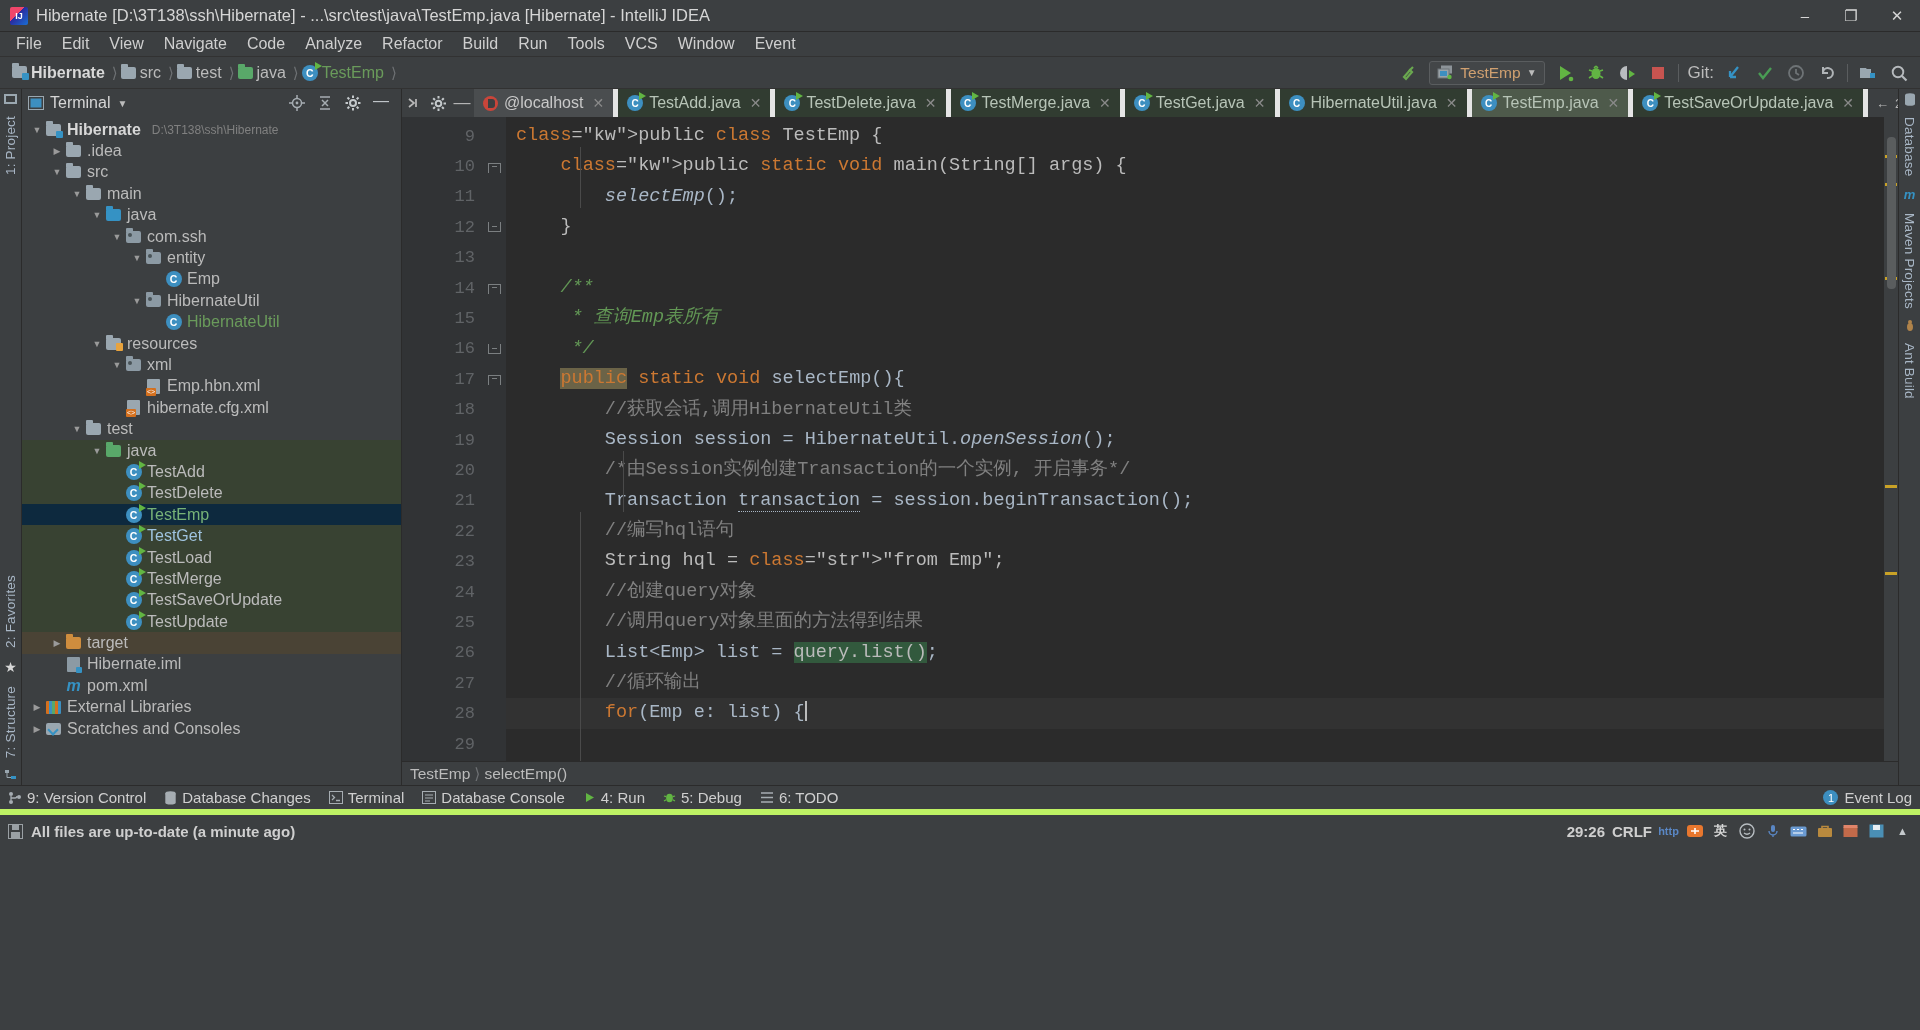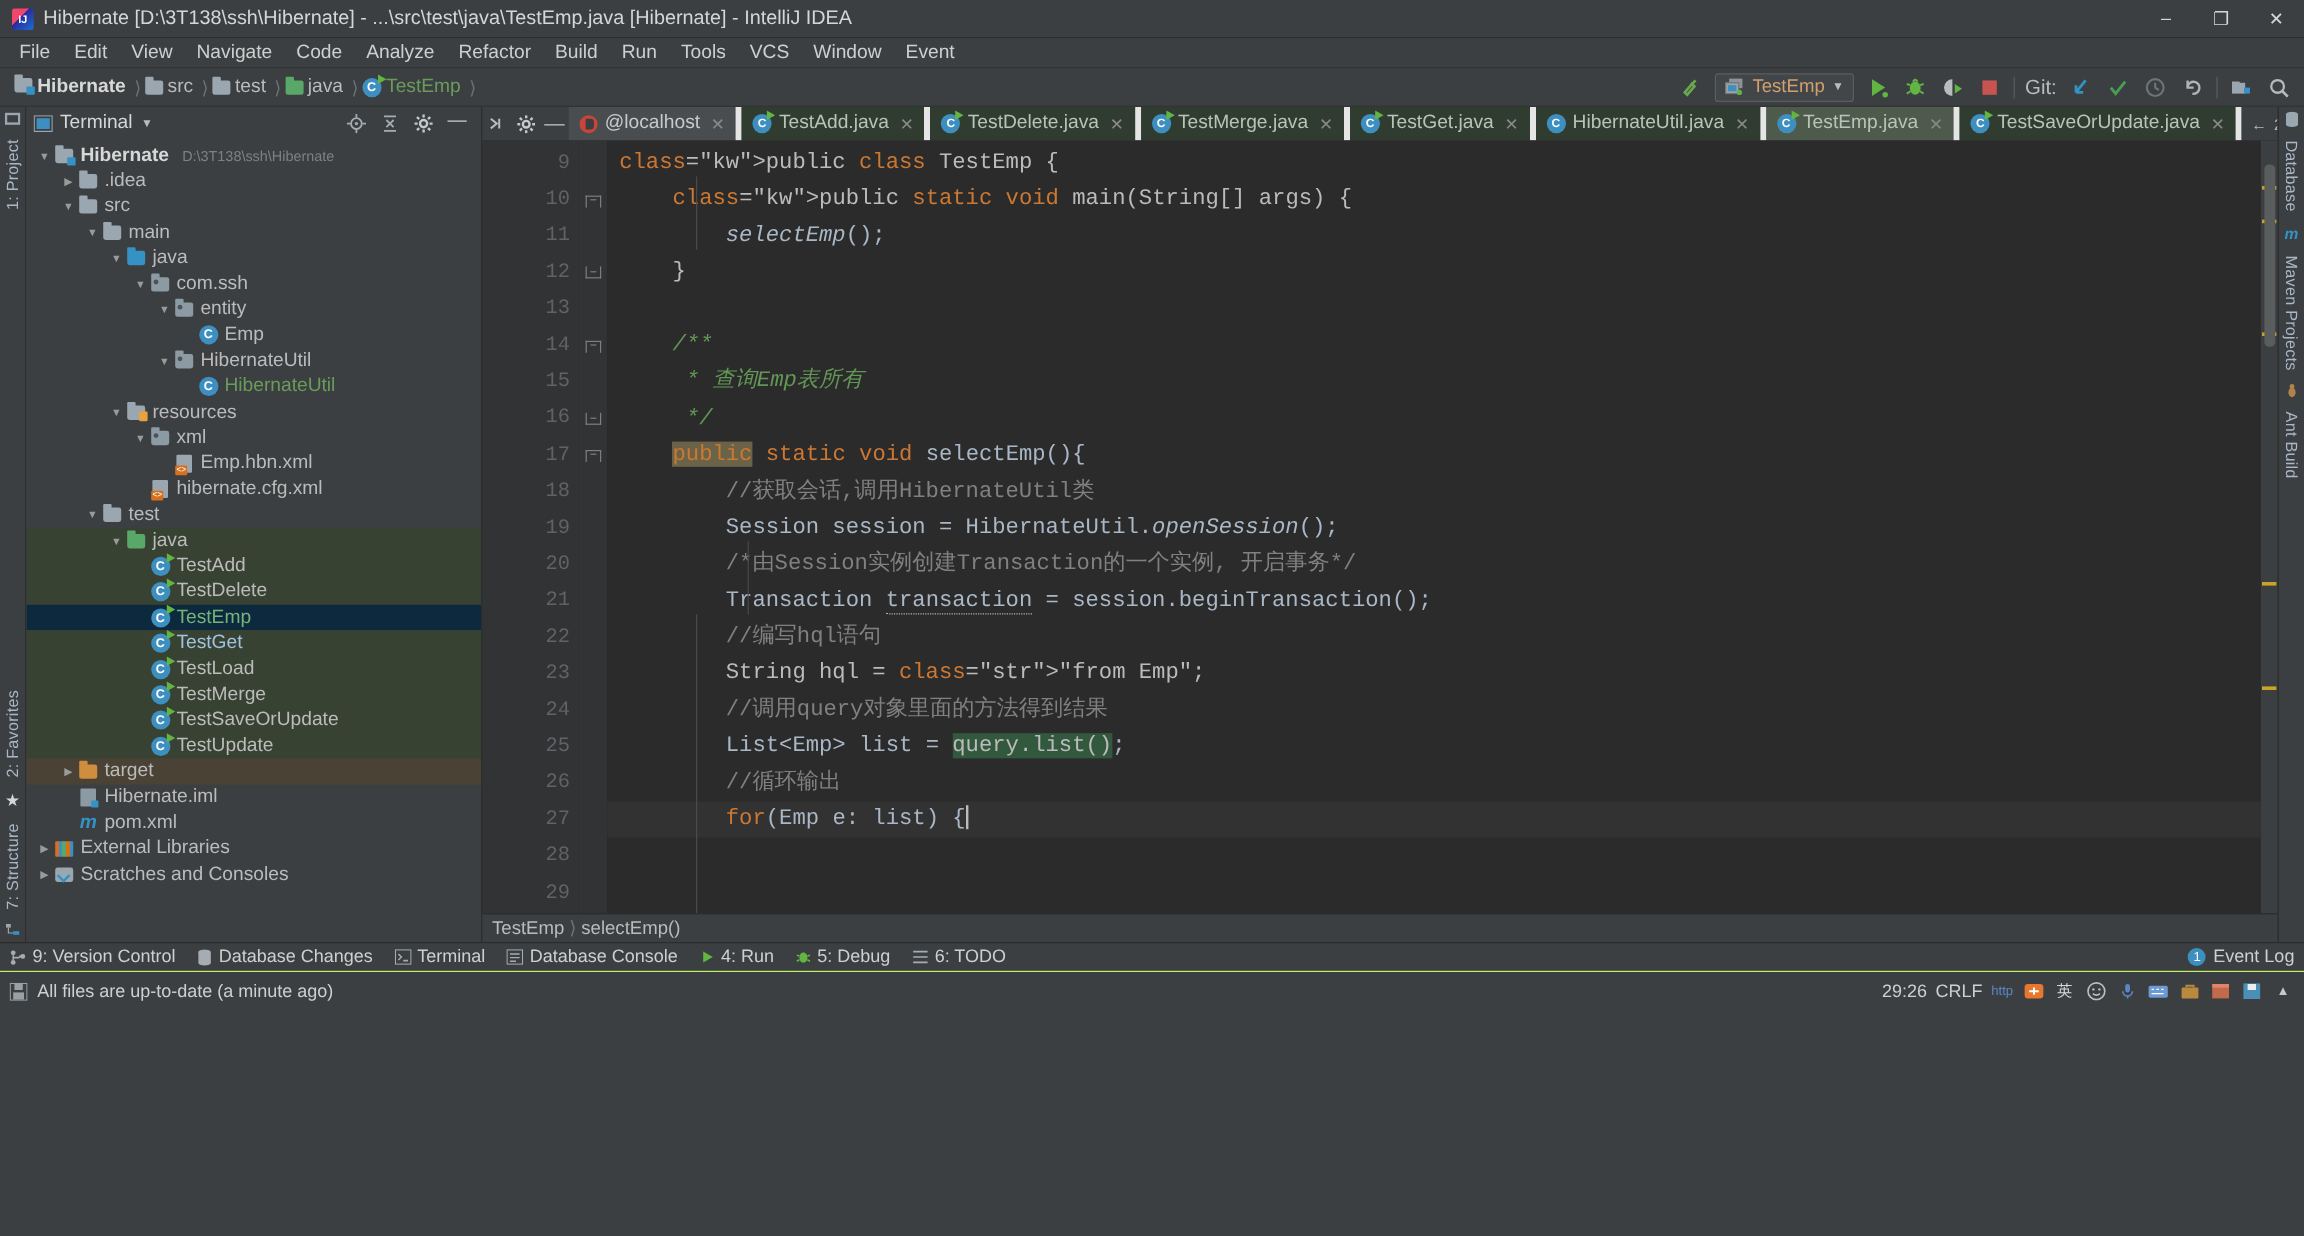--- a/index.html
+++ b/index.html
@@ -204,21 +204,21 @@
      gap:18px; padding:0 8px; border-top:1px solid #2b2b2b; font-size:15px;
      color:#cfcfcf; }
   #bottombar .bitem { display:flex; align-items:center; gap:5px; }
   #bottombar .right { margin-left:auto; display:flex; align-items:center; gap:6px; }
   .evt-badge { background:#3d8fc0; color:#fff; border-radius:50%; width:15px;height:15px;
      font-size:11px; display:flex; align-items:center; justify-content:center; }
 
   
   #statusbar { height:26px; background:#3c3f41; display:flex; align-items:center;
      padding:16px 8px; font-size:15px; color:#cfcfcf; gap:8px;
-     border-top:1px solid #bef264; }
+     border-top:6px solid #bef264;font-weight:bold; }
   #statusbar .right { margin-left:auto; display:flex; align-items:center; gap:7px; }
   .tray-ico { width:19px;height:19px; display:flex; align-items:center;
      justify-content:center; font-size:13px; }
 
   svg { display:block; }
 </style>
 </head>
 <body>
 
 <div id="titlebar">
@@ -755,20 +755,21 @@
           <div class="cline"><span class="doc">    /**</span></div>
           <div class="cline"><span class="doc">     * 查询Emp表所有</span></div>
           <div class="cline"><span class="doc">     */</span></div>
           <div class="cline">    <span class="kwhl">public</span> <span class="kw">static</span> <span class="kw">void</span> <span class="txt">selectEmp(){</span></div>
           <div class="cline"><span class="cmt">        //获取会话,调用HibernateUtil类</span></div>
           <div class="cline">        <span class="txt">Session session = HibernateUtil.</span><span class="mthi">openSession</span><span class="txt">();</span></div>
           <div class="cline"><span class="cmt">        /*由Session实例创建Transaction的一个实例, 开启事务*/</span></div>
           <div class="cline">        <span class="txt">Transaction </span><span class="var-u">transaction</span><span class="txt"> = session.beginTransaction();</span></div>
           <div class="cline"><span class="cmt">        //编写hql语句</span></div>
           <div class="cline">        String hql = <span <span="" class="kw">class</span>="str"&gt;"from Emp";</div>
+          <div class="cline"><span class="cmt">        //创建query对象</span></div>
           <div class="cline"><span class="cmt">        //调用query对象里面的方法得到结果</span></div>
           <div class="cline">        <span class="txt">List&lt;Emp&gt; list = </span><span class="hl">query.list()</span><span class="txt">;</span></div>
           <div class="cline"><span class="cmt">        //循环输出</span></div>
           <div class="cline curline">        <span class="kw">for</span><span class="txt">(Emp e: list) {</span><span class="caret"></span></div>
           <div class="cline">            </div>
           <div class="ind" style="left: 74px; top: 30px; height: 61px; bottom: auto;"></div>
           <div class="ind" style="left: 74px; top: 395px; height: 335px; bottom: auto;"></div>
           <div class="ind" style="left: 117px; top: 334px; height: 61px; bottom: auto;"></div>
         </div>
       <div id="markerbar">

